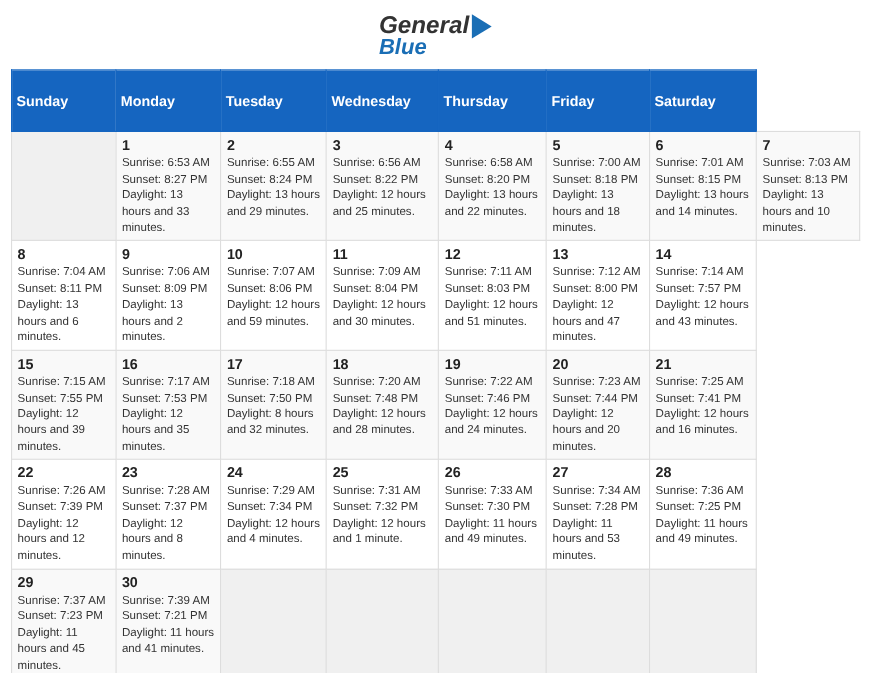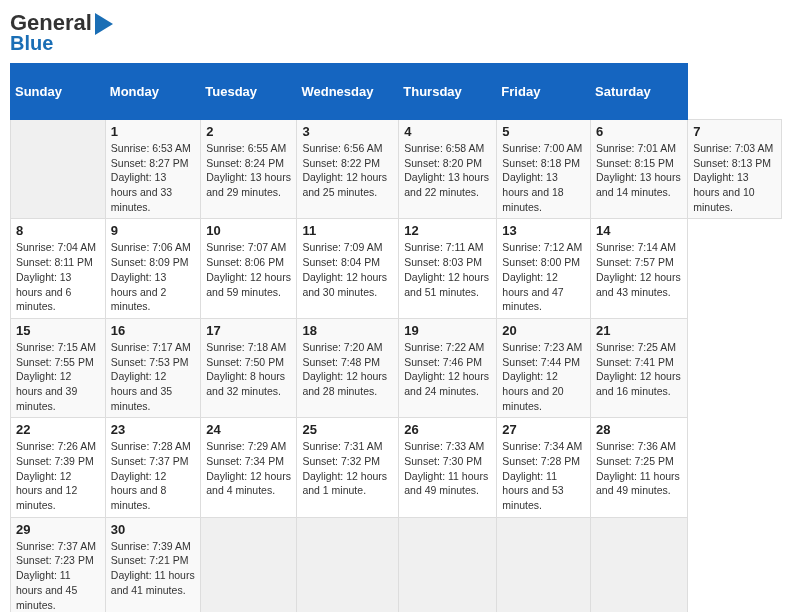--- a/index.html
+++ b/index.html
@@ -5,23 +5,24 @@
     * { box-sizing: border-box; margin: 0; padding: 0; }
     body {
       font-family: Arial, sans-serif;
       background: #fff;
       width: 792px;
       min-height: 612px;
       padding: 10px;
     }
     .header {
       display: flex;
-      justify-content: flex-start;
+      justify-content: center;
       align-items: flex-start;
       margin-bottom: 8px;
+      font-style: italic;
     }
     .logo {
       display: flex;
       flex-direction: column;
       align-items: flex-start;
     }
     .logo-line {
       display: flex;
       align-items: center;
     }

